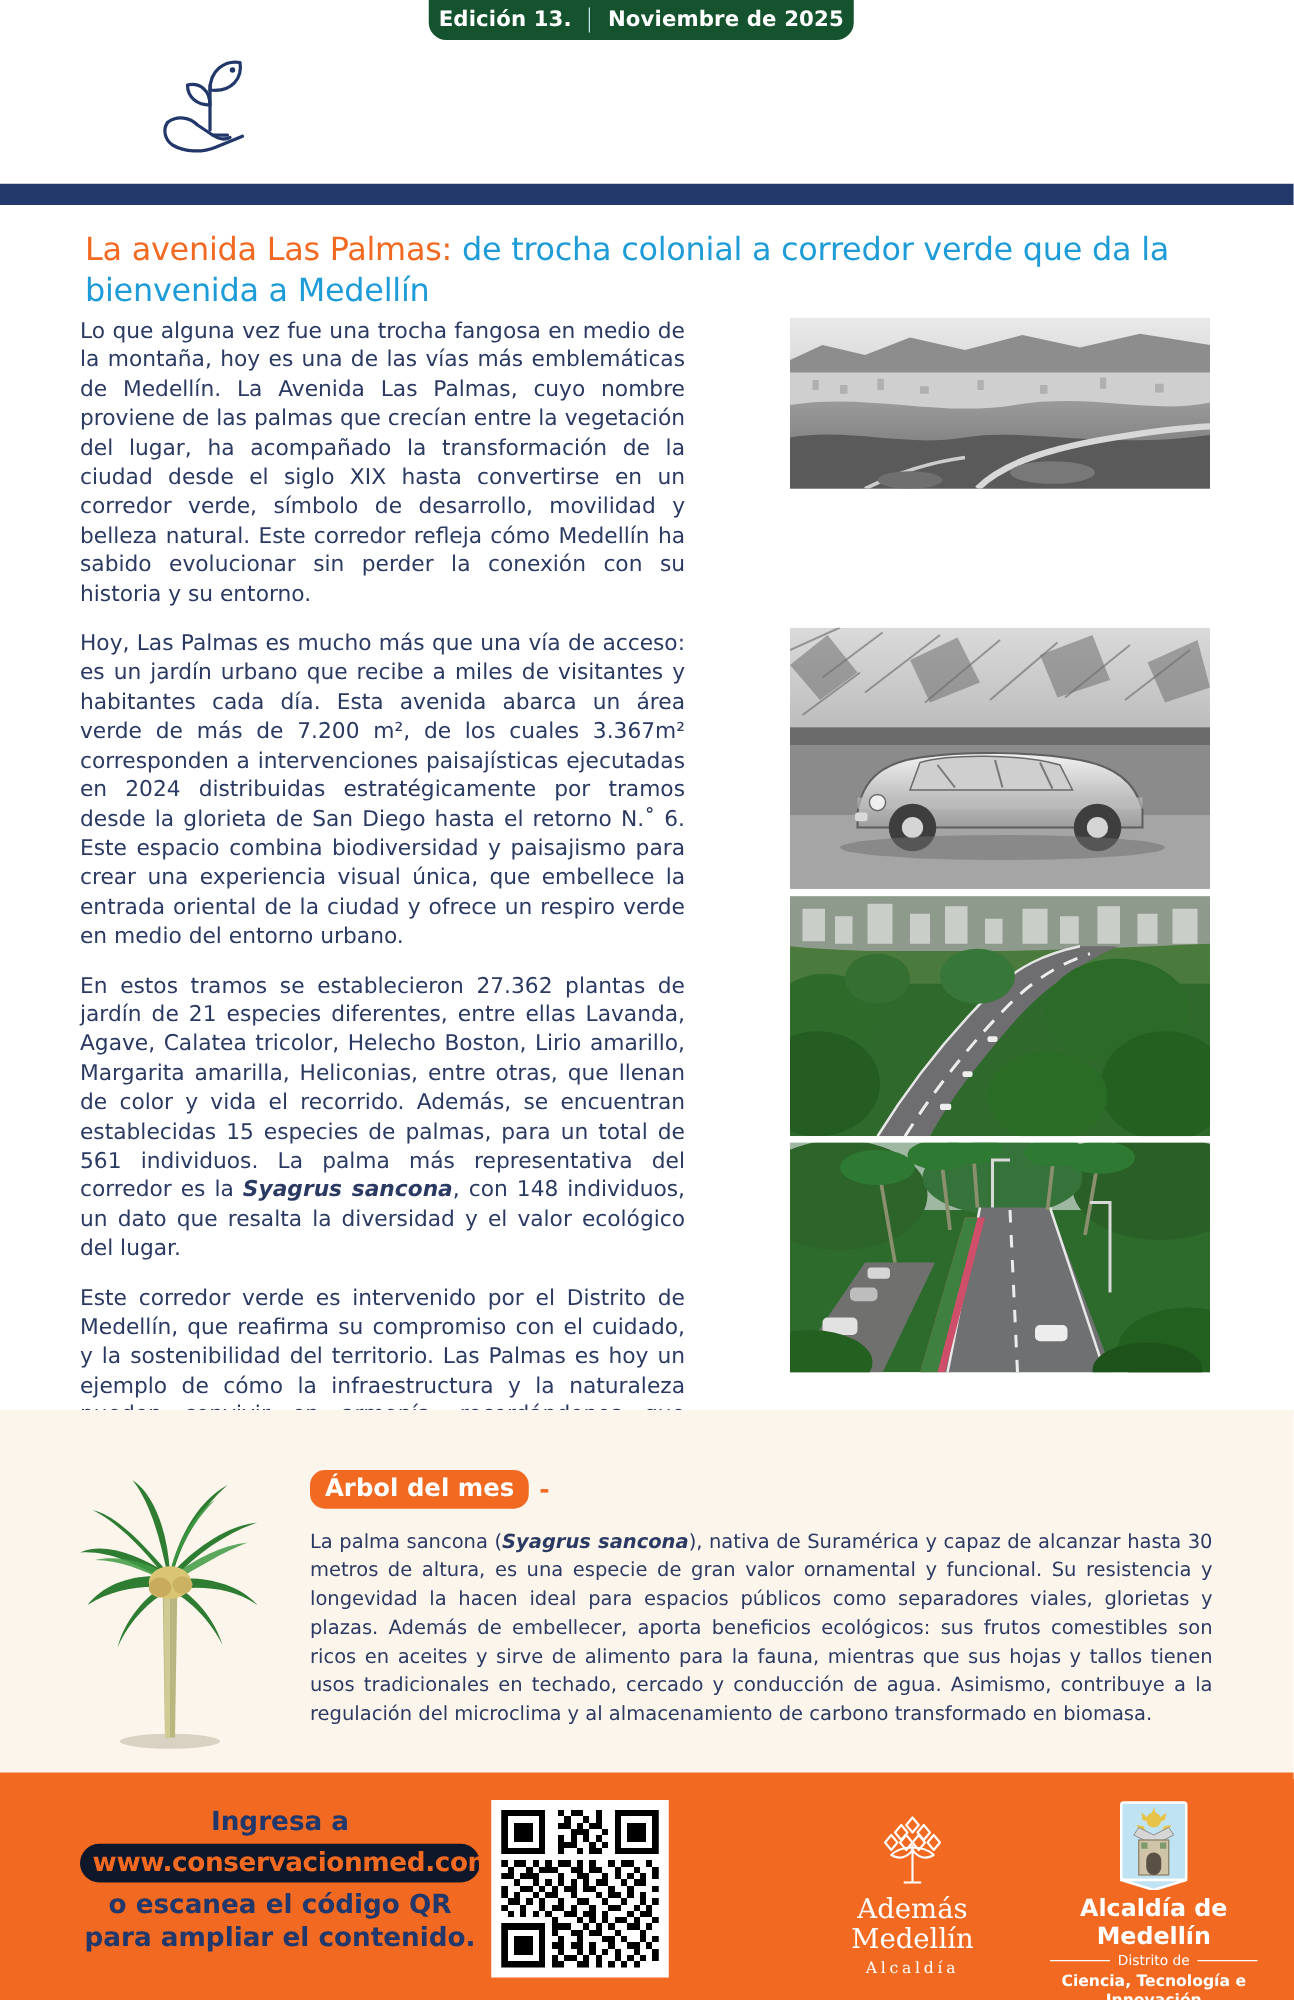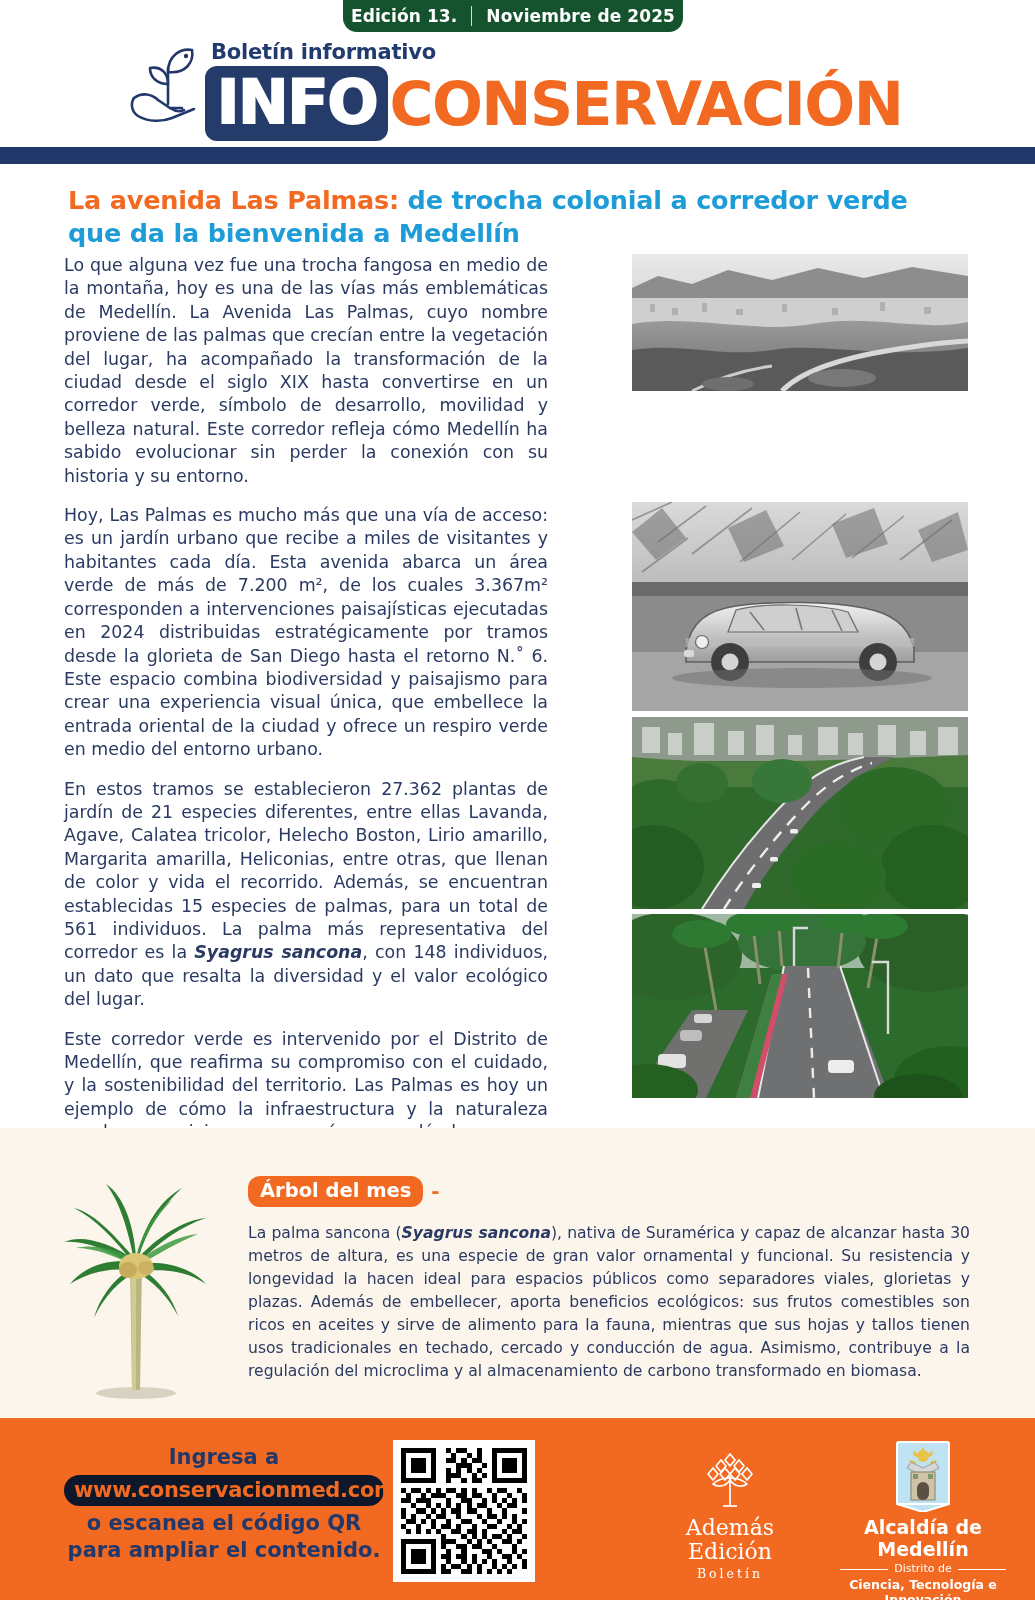--- a/index.html
+++ b/index.html
@@ -51,21 +51,21 @@
   }
   .navy-rule {
     position: absolute; left: 0; top: 147px; width: 1035px; height: 17px;
     background: #22386b;
   }
 
   
   .article { position: absolute; left: 0; top: 164px; width: 1035px; height: 964px; background:#fff; }
   .headline {
     position: absolute; left: 68px; top: 20px; width: 900px;
-    font-size: 25.5px; font-weight: bold; line-height: 1.28;
+    font-size: 25.5px; font-weight: normal; line-height: 1.28;
     color: #1e9cd8; letter-spacing: -.2px;
   }
   .headline .hl-orange { color: #f26a21; }
 
   .col-text {
     position: absolute; left: 64px; top: 90px; width: 484px;
     color: #2b3a62; font-size: 17.4px; line-height: 1.345;
     text-align: justify;
   }
   .col-text p { margin-bottom: 16px; }
@@ -145,27 +145,20 @@
       <path d="M40 62 C40 48 40 36 40 26"></path>
       <path d="M40 30 C40 14 52 6 64 8 C66 20 58 32 40 30 Z"></path>
       <path d="M40 42 C30 42 22 36 22 26 C32 24 40 30 40 42 Z"></path>
       <circle cx="58" cy="14" r="2.2" fill="#22386b" stroke="none"></circle>
       <path d="M6 56 C14 50 24 52 30 58 L42 66 L54 66"></path>
       <path d="M6 56 C2 62 4 70 10 74 C20 80 34 80 44 76 L66 67"></path>
       <path d="M42 66 C48 70 52 70 56 68"></path>
     </g>
   </svg>
 
-  <div class="brand-block">
-    <div class="brand-sub">Boletín informativo</div>
-    <div class="brand-row">
-      <span class="brand-info">INFO</span>
-      <span class="brand-conserv">CONSERVACIÓN</span>
-    </div>
-  </div>
 </div>
 <div class="navy-rule"></div>
 
 <div class="article">
 
   <div class="headline">
     <span class="hl-orange">La avenida Las Palmas:</span><span> de trocha colonial a corredor verde que da la bienvenida a Medellín</span>
   </div>
 
   <div class="col-text">
@@ -561,22 +554,22 @@
         <path d="M12 24 l5 6 -5 6 -5 -6 z"></path>
           <path d="M46 24 l5 6 -5 6 -5 -6 z"></path>
         <path d="M24 24 l5 6 -5 6 -5 -6 z"></path>
           <path d="M34 24 l5 6 -5 6 -5 -6 z"></path>
         <path d="M29 34 C22 34 16 36 12 40 C18 44 25 42 29 36 Z"></path>
         <path d="M29 34 C36 34 42 36 46 40 C40 44 33 42 29 36 Z"></path>
         <path d="M22 62 L36 62"></path>
       </g>
     </svg>
     <div class="jb-name">Además</div>
-    <div class="jb-name">Edición</div>
-    <div class="jb-city">Boletín</div>
+    <div class="jb-name">Medellín</div>
+    <div class="jb-city">Alcaldía</div>
   </div>
 
   <div class="bot-logo alc">
     <svg width="56" height="72" viewBox="0 0 56 72" style="display:block;margin:0 auto">
       <rect x="2" y="2" width="52" height="62" rx="2" fill="#bfe3f2" stroke="#ffffff" stroke-width="2"></rect>
       <path d="M2 64 L54 64 L28 72 Z" fill="#bfe3f2" stroke="#ffffff" stroke-width="2" stroke-linejoin="round"></path>
       <g fill="#e8c34a">
         <circle cx="28" cy="16" r="6"></circle>
         <path d="M28 6 l2 6 -2 2 -2 -2z"></path>
           <path d="M18 10 l5 4 -1 3 -3 -1z"></path>

